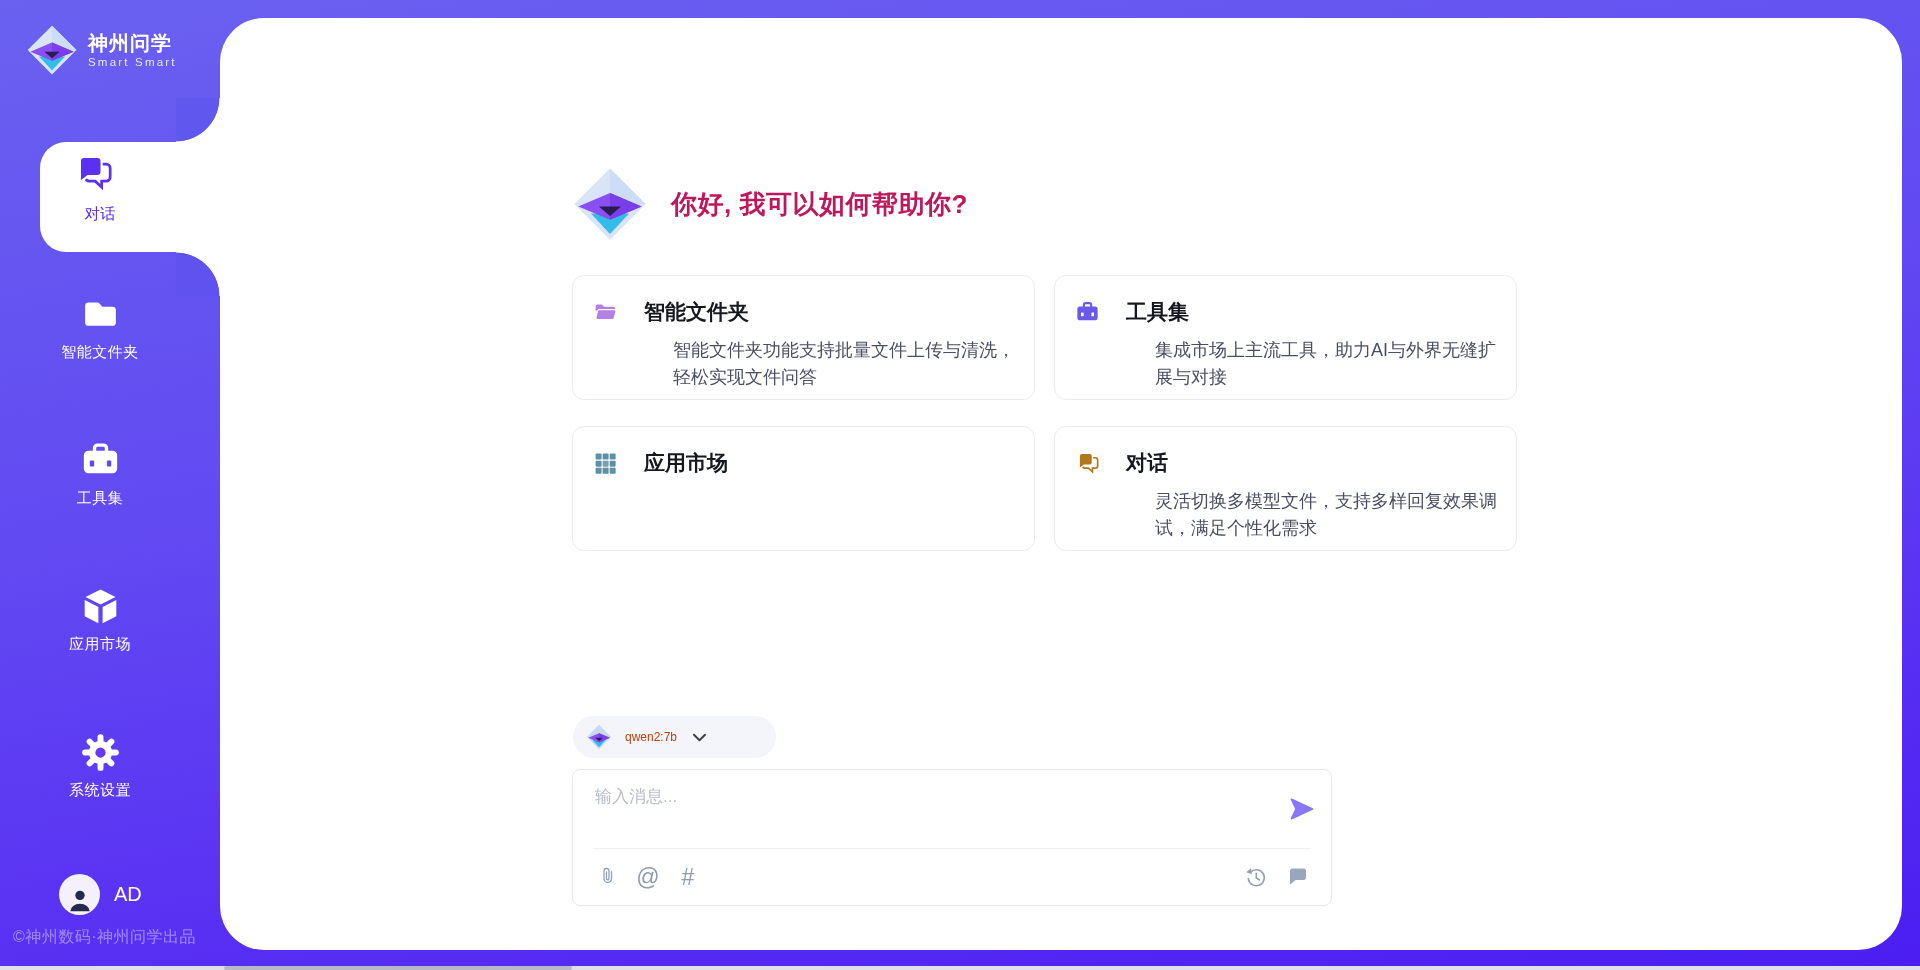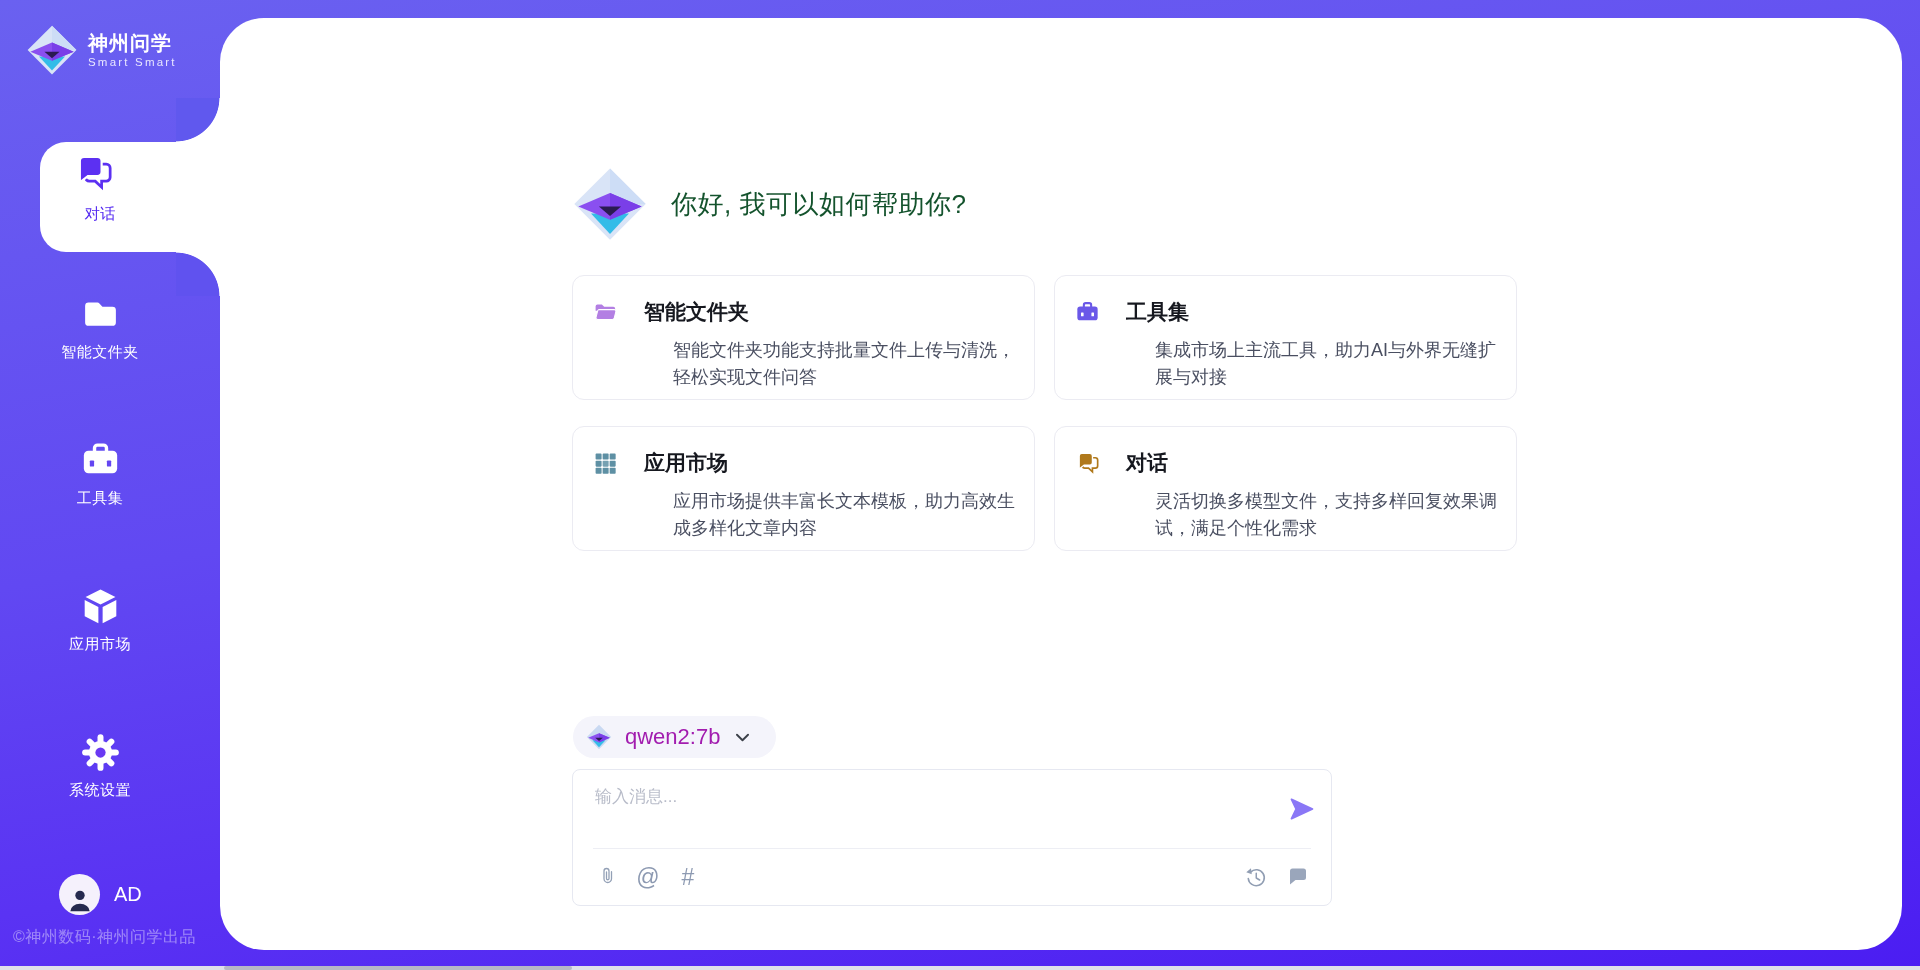--- a/index.html
+++ b/index.html
@@ -37,38 +37,38 @@
     justify-content:center;overflow:hidden;}
   .avatar svg{width:30px;height:30px;}
   .user-name{color:#fff;font-size:20px;font-weight:500;}
   .side-footer{position:absolute;left:13px;top:927px;color:rgba(255,255,255,.42);font-size:16px;letter-spacing:.5px;}
 
   
   .panel{position:absolute;left:220px;top:18px;width:1682px;height:932px;background:#fff;
     border-radius:44px;z-index:1;}
   .greeting{position:absolute;left:352px;top:148px;display:flex;align-items:center;gap:23px;}
   .greeting svg{width:76px;height:76px;}
-  .greeting-title{font-size:26px;font-weight:400;color:#14532d;letter-spacing:.5px;}
+  .greeting-title{font-size:26px;font-weight:700;color:#be185d;letter-spacing:.5px;}
 
   .cards{position:absolute;left:352px;top:257px;display:grid;grid-template-columns:463px 463px;
     grid-auto-rows:125px;column-gap:19px;row-gap:26px;}
   .card{background:#fff;border:1px solid #ebebf2;border-radius:12px;padding:22px 14px 0 20px;cursor:pointer;}
   .card-head{display:flex;align-items:center;gap:26px;}
   .card-head svg{width:25px;height:25px;flex:0 0 25px;}
   .card-title{font-size:21px;font-weight:700;color:#16181f;}
   .card-desc{margin:11px 0 0 80px;font-size:18px;line-height:27px;color:#4a4f61;}
   .icon-folder{color:#b37fe3;--bg:#fff;}
   .icon-briefcase-card{color:#6a58e8;--bg:#fff;}
   .icon-grid{color:#5e90a4;}
   .icon-chat-card{color:#b0791b;--bg:#fff;}
 
   .model-pill{position:absolute;left:353px;top:698px;height:42px;min-width:203px;border-radius:21px;
     background:#f4f4fb;display:flex;align-items:center;gap:13px;padding:0 24px 0 13px;cursor:pointer;}
   .model-pill svg.logo{width:26px;height:26px;}
-  .model-name{font-size:22px;color:#a21caf;}
+  .model-name{font-size:12px;color:#c2410c;}
   .model-pill svg.chev{width:19px;height:19px;}
 
   .composer{position:absolute;left:352px;top:751px;width:760px;height:137px;background:#fff;
     border:1px solid #e6e8f1;border-radius:8px;}
   .composer textarea{position:absolute;left:20px;top:13px;width:860px;height:58px;border:none;outline:none;
     resize:none;font-size:17px;color:#333;background:transparent;}
   .composer textarea::placeholder{color:#b8bcc9;}
   .send-btn{position:absolute;right:14px;top:25px;width:30px;height:30px;border:none;background:none;
     padding:0;cursor:pointer;}
   .send-btn svg{width:28px;height:28px;}
@@ -220,21 +220,20 @@
               <rect x="5" y="18.5" width="11.5" height="11.5" rx="1.5"></rect>
                 <rect x="18.5" y="18.5" width="11.5" height="11.5" rx="1.5" opacity=".85"></rect>
                 <rect x="32" y="18.5" width="11.5" height="11.5" rx="1.5"></rect>
               <rect x="5" y="32" width="11.5" height="11.5" rx="1.5"></rect>
                 <rect x="18.5" y="32" width="11.5" height="11.5" rx="1.5"></rect>
                 <rect x="32" y="32" width="11.5" height="11.5" rx="1.5"></rect>
             </g>
           </svg>
           <div class="card-title">应用市场</div>
         </div>
-        <div class="card-desc">应用市场提供丰富长文本模板，助力高效生成多样化文章内容</div>
       </div>
 
       <div class="card">
         <div class="card-head">
           <svg class="icon-chat-card" viewBox="0 0 48 48">
             <path d="M19 13 h20 a4.5 4.5 0 0 1 4.5 4.5 v11 a4.5 4.5 0 0 1 -4.5 4.5 h-5.5 v7 l-7.5 -7 h-7 a4.5 4.5 0 0 1 -4.5 -4.5 v-11 A4.5 4.5 0 0 1 19 13 z" fill="none" stroke="currentColor" stroke-width="3.2"></path>
             <path d="M8 26.8 V9.5 A5 5 0 0 1 13 4.5 h15.5 a5 5 0 0 1 5 5 V22 a5 5 0 0 1 -5 5 H17.5 L8 34.5 z" fill="currentColor" stroke="var(--bg)" stroke-width="2.6"></path>
           </svg>
           <div class="card-title">对话</div>
         </div>

